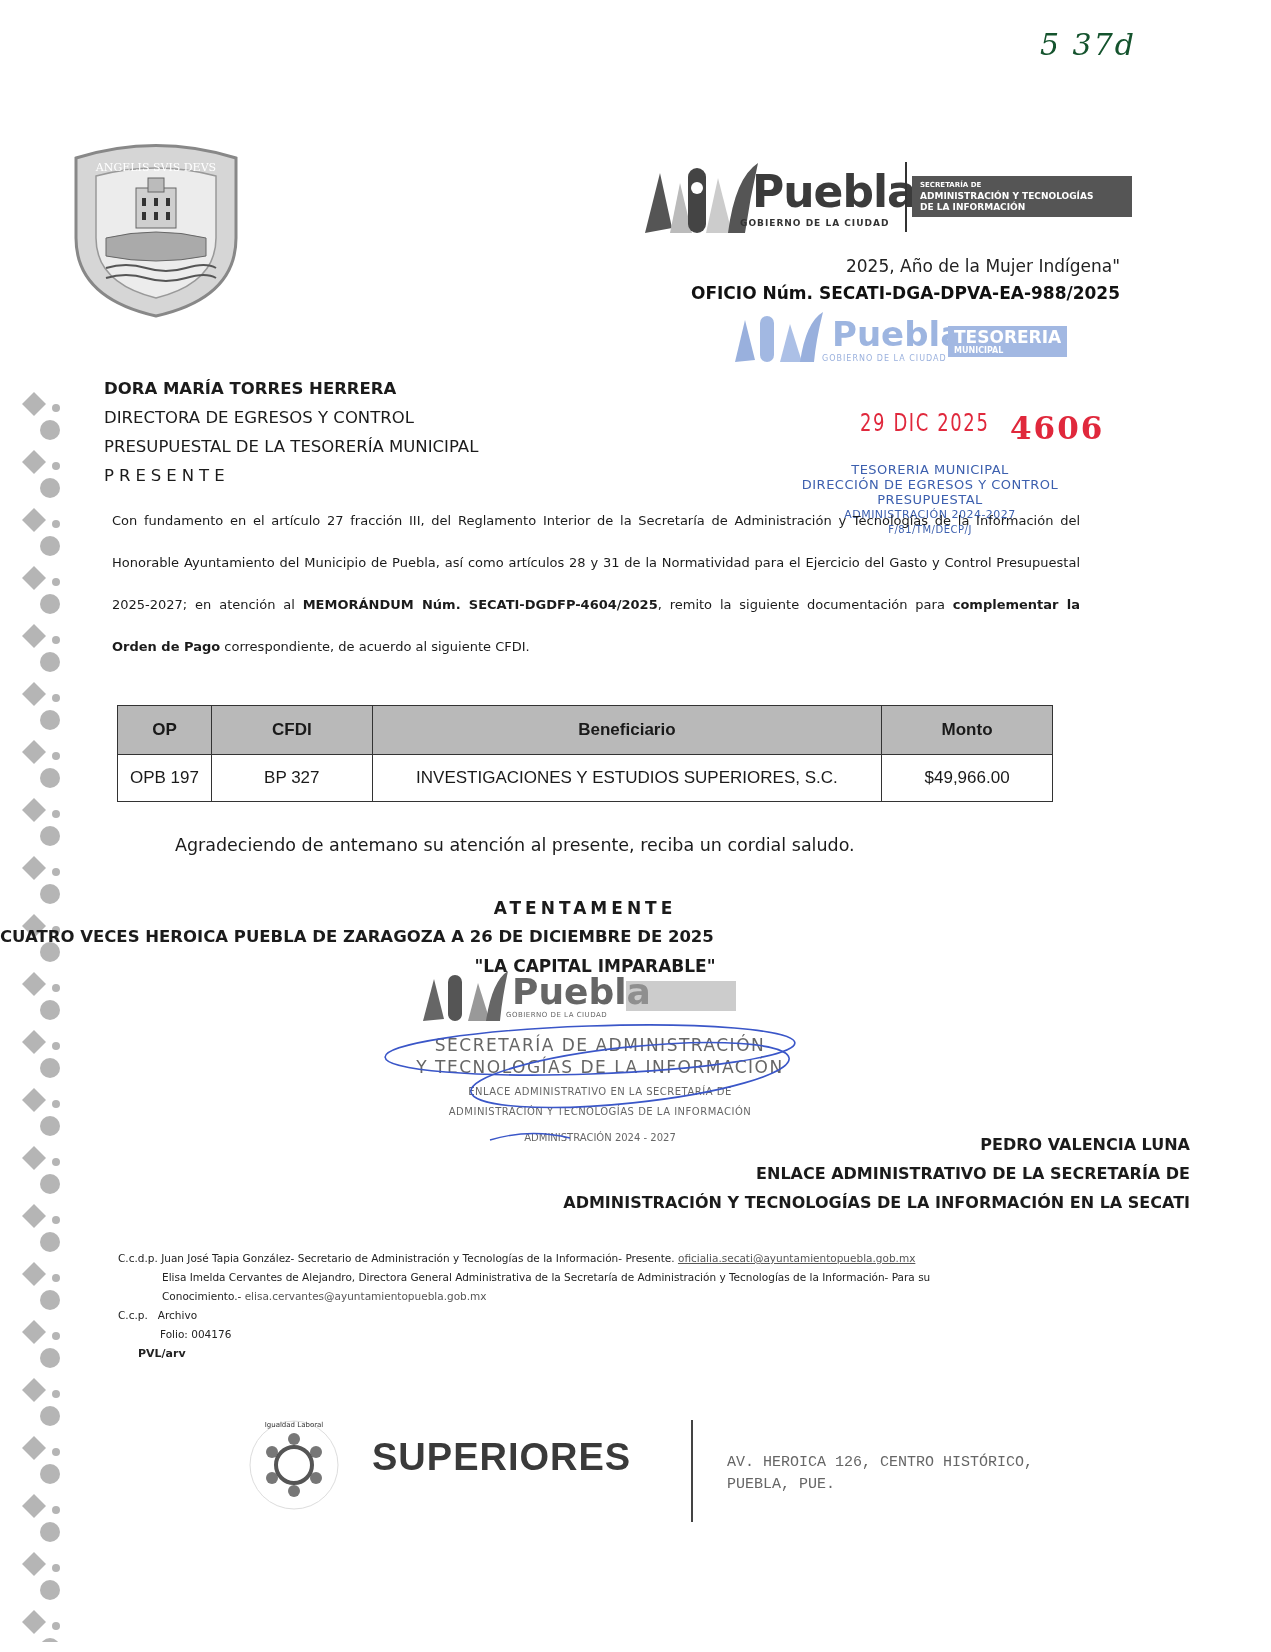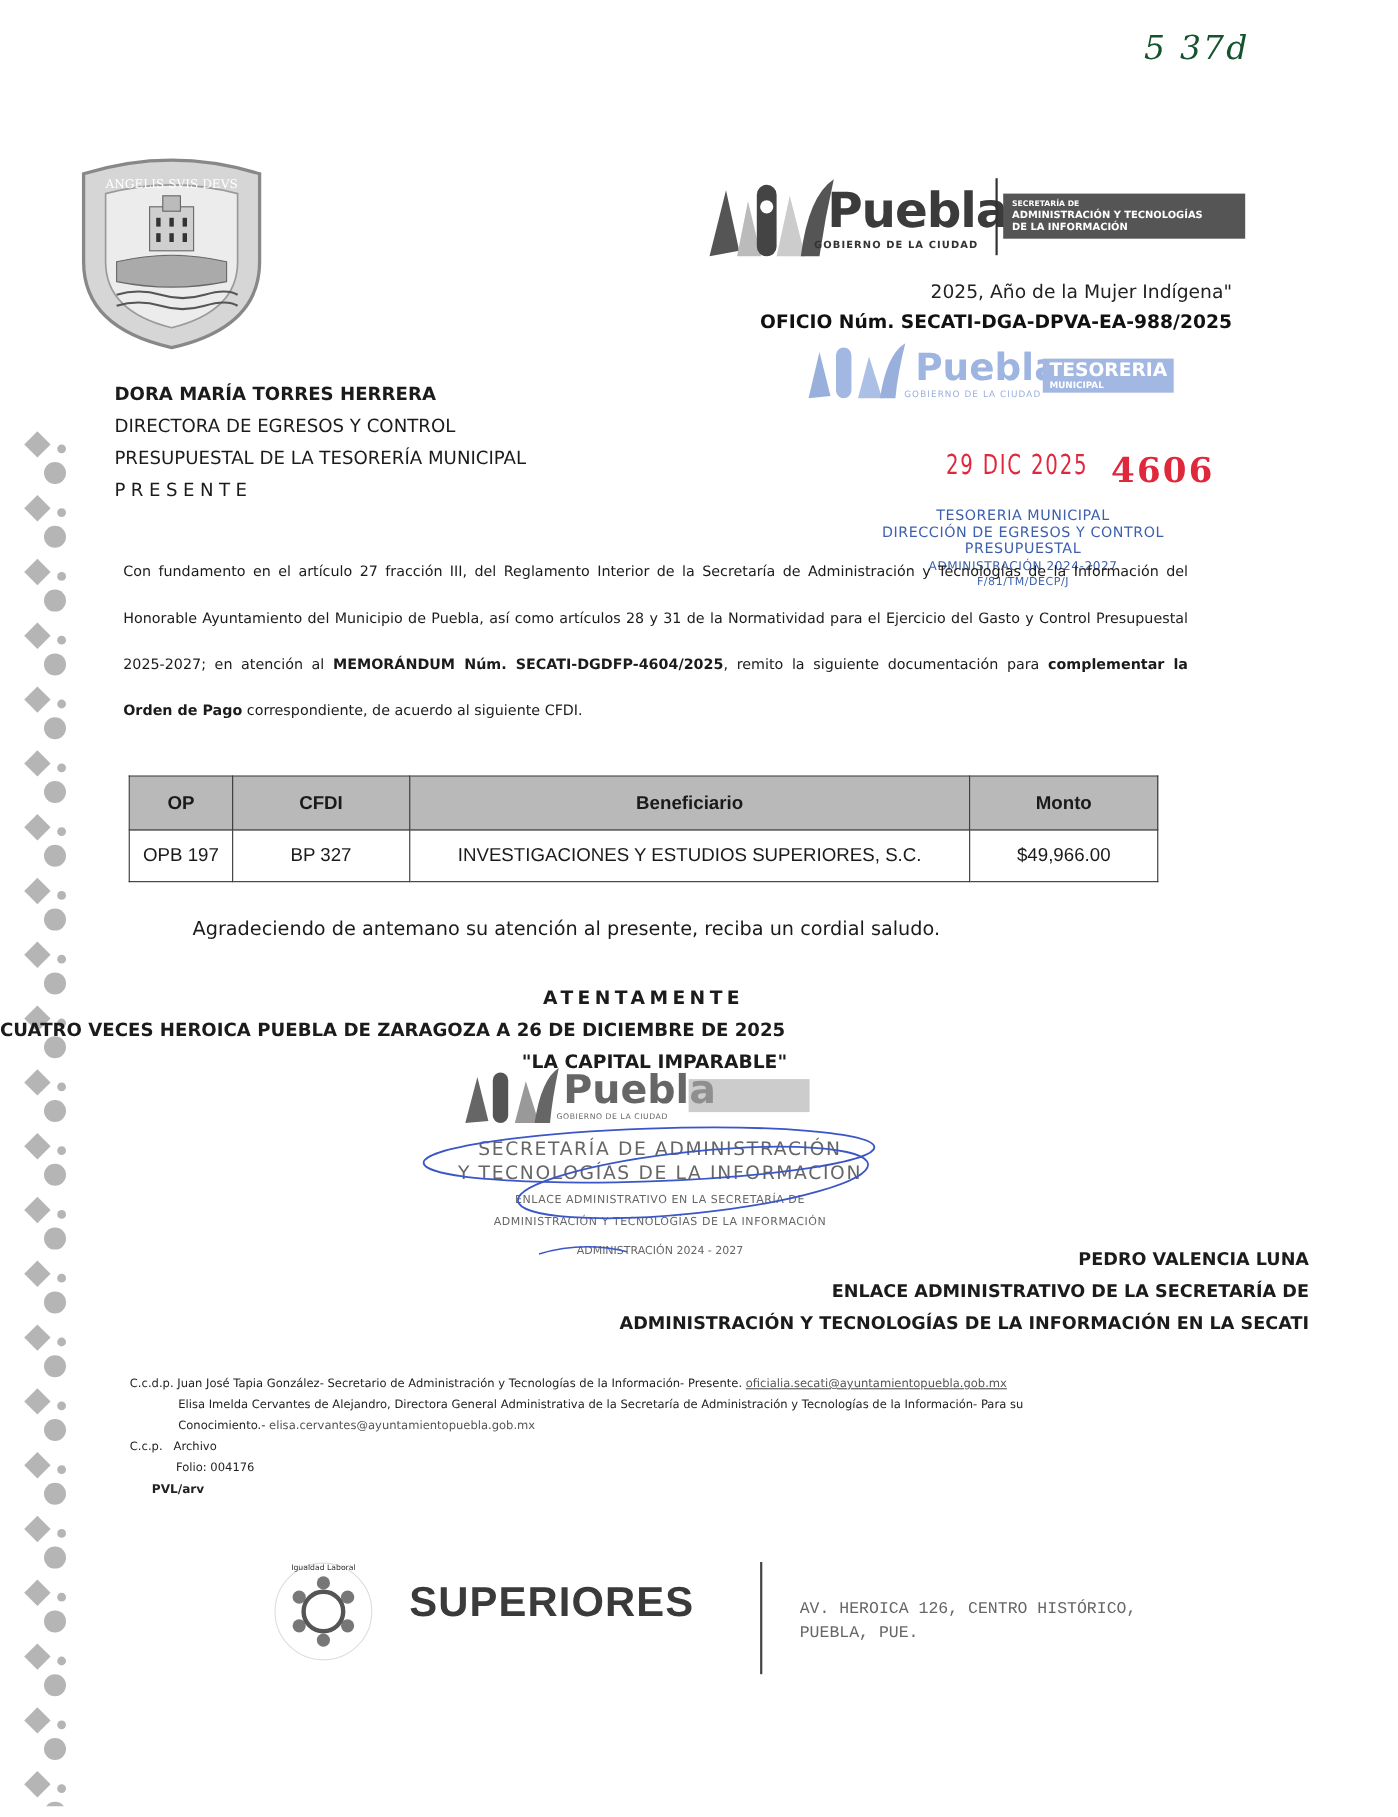--- a/index.html
+++ b/index.html
@@ -27,21 +27,21 @@
 
   
   .stamp-tes { left: 770px; top: 318px; width: 340px; height: 60px; opacity: 0.7; }
   .date-stamp { left: 860px; top: 408px; font-family: "DejaVu Sans Condensed", "DejaVu Sans", sans-serif; font-size: 25px; color: #e0283c; letter-spacing: 2px; transform: scaleX(0.8); transform-origin: left; }
   .num-stamp { left: 1010px; top: 410px; font-family: "DejaVu Serif", serif; font-size: 31px; color: #e0283c; letter-spacing: 2px; font-weight: bold; }
   .tes-stamp-text { left: 780px; top: 462px; width: 300px; text-align: center; color: #3c5fae; font-size: 13px; line-height: 15px; letter-spacing: 0.5px; }
   .tes-stamp-text .sm { font-size: 11px; text-align: center; }
   .tes-stamp-text .xs { font-size: 10px; }
 
   
-  .recipient { left: 104px; top: 344px; font-size: 16.5px; line-height: 29px; color: #1b1b1b; }
+  .recipient { left: 104px; top: 374px; font-size: 16.5px; line-height: 29px; color: #1b1b1b; }
   .recipient .name { font-weight: bold; }
   .recipient .presente { letter-spacing: 5px; }
 
   
   .body-p { left: 112px; top: 500px; width: 968px; font-size: 13px; line-height: 42px; text-align: justify; color: #1b1b1b; }
   .body-p b { font-weight: bold; }
 
   
   .tbl { left: 117px; top: 705px; width: 936px; border-collapse: collapse; font-family: "Liberation Sans", sans-serif; font-size: 17px; }
   .tbl th { background: #b9b9b9; font-weight: bold; height: 46px; border: 1.5px solid #333; color: #1a1a1a; font-size: 17px; }

